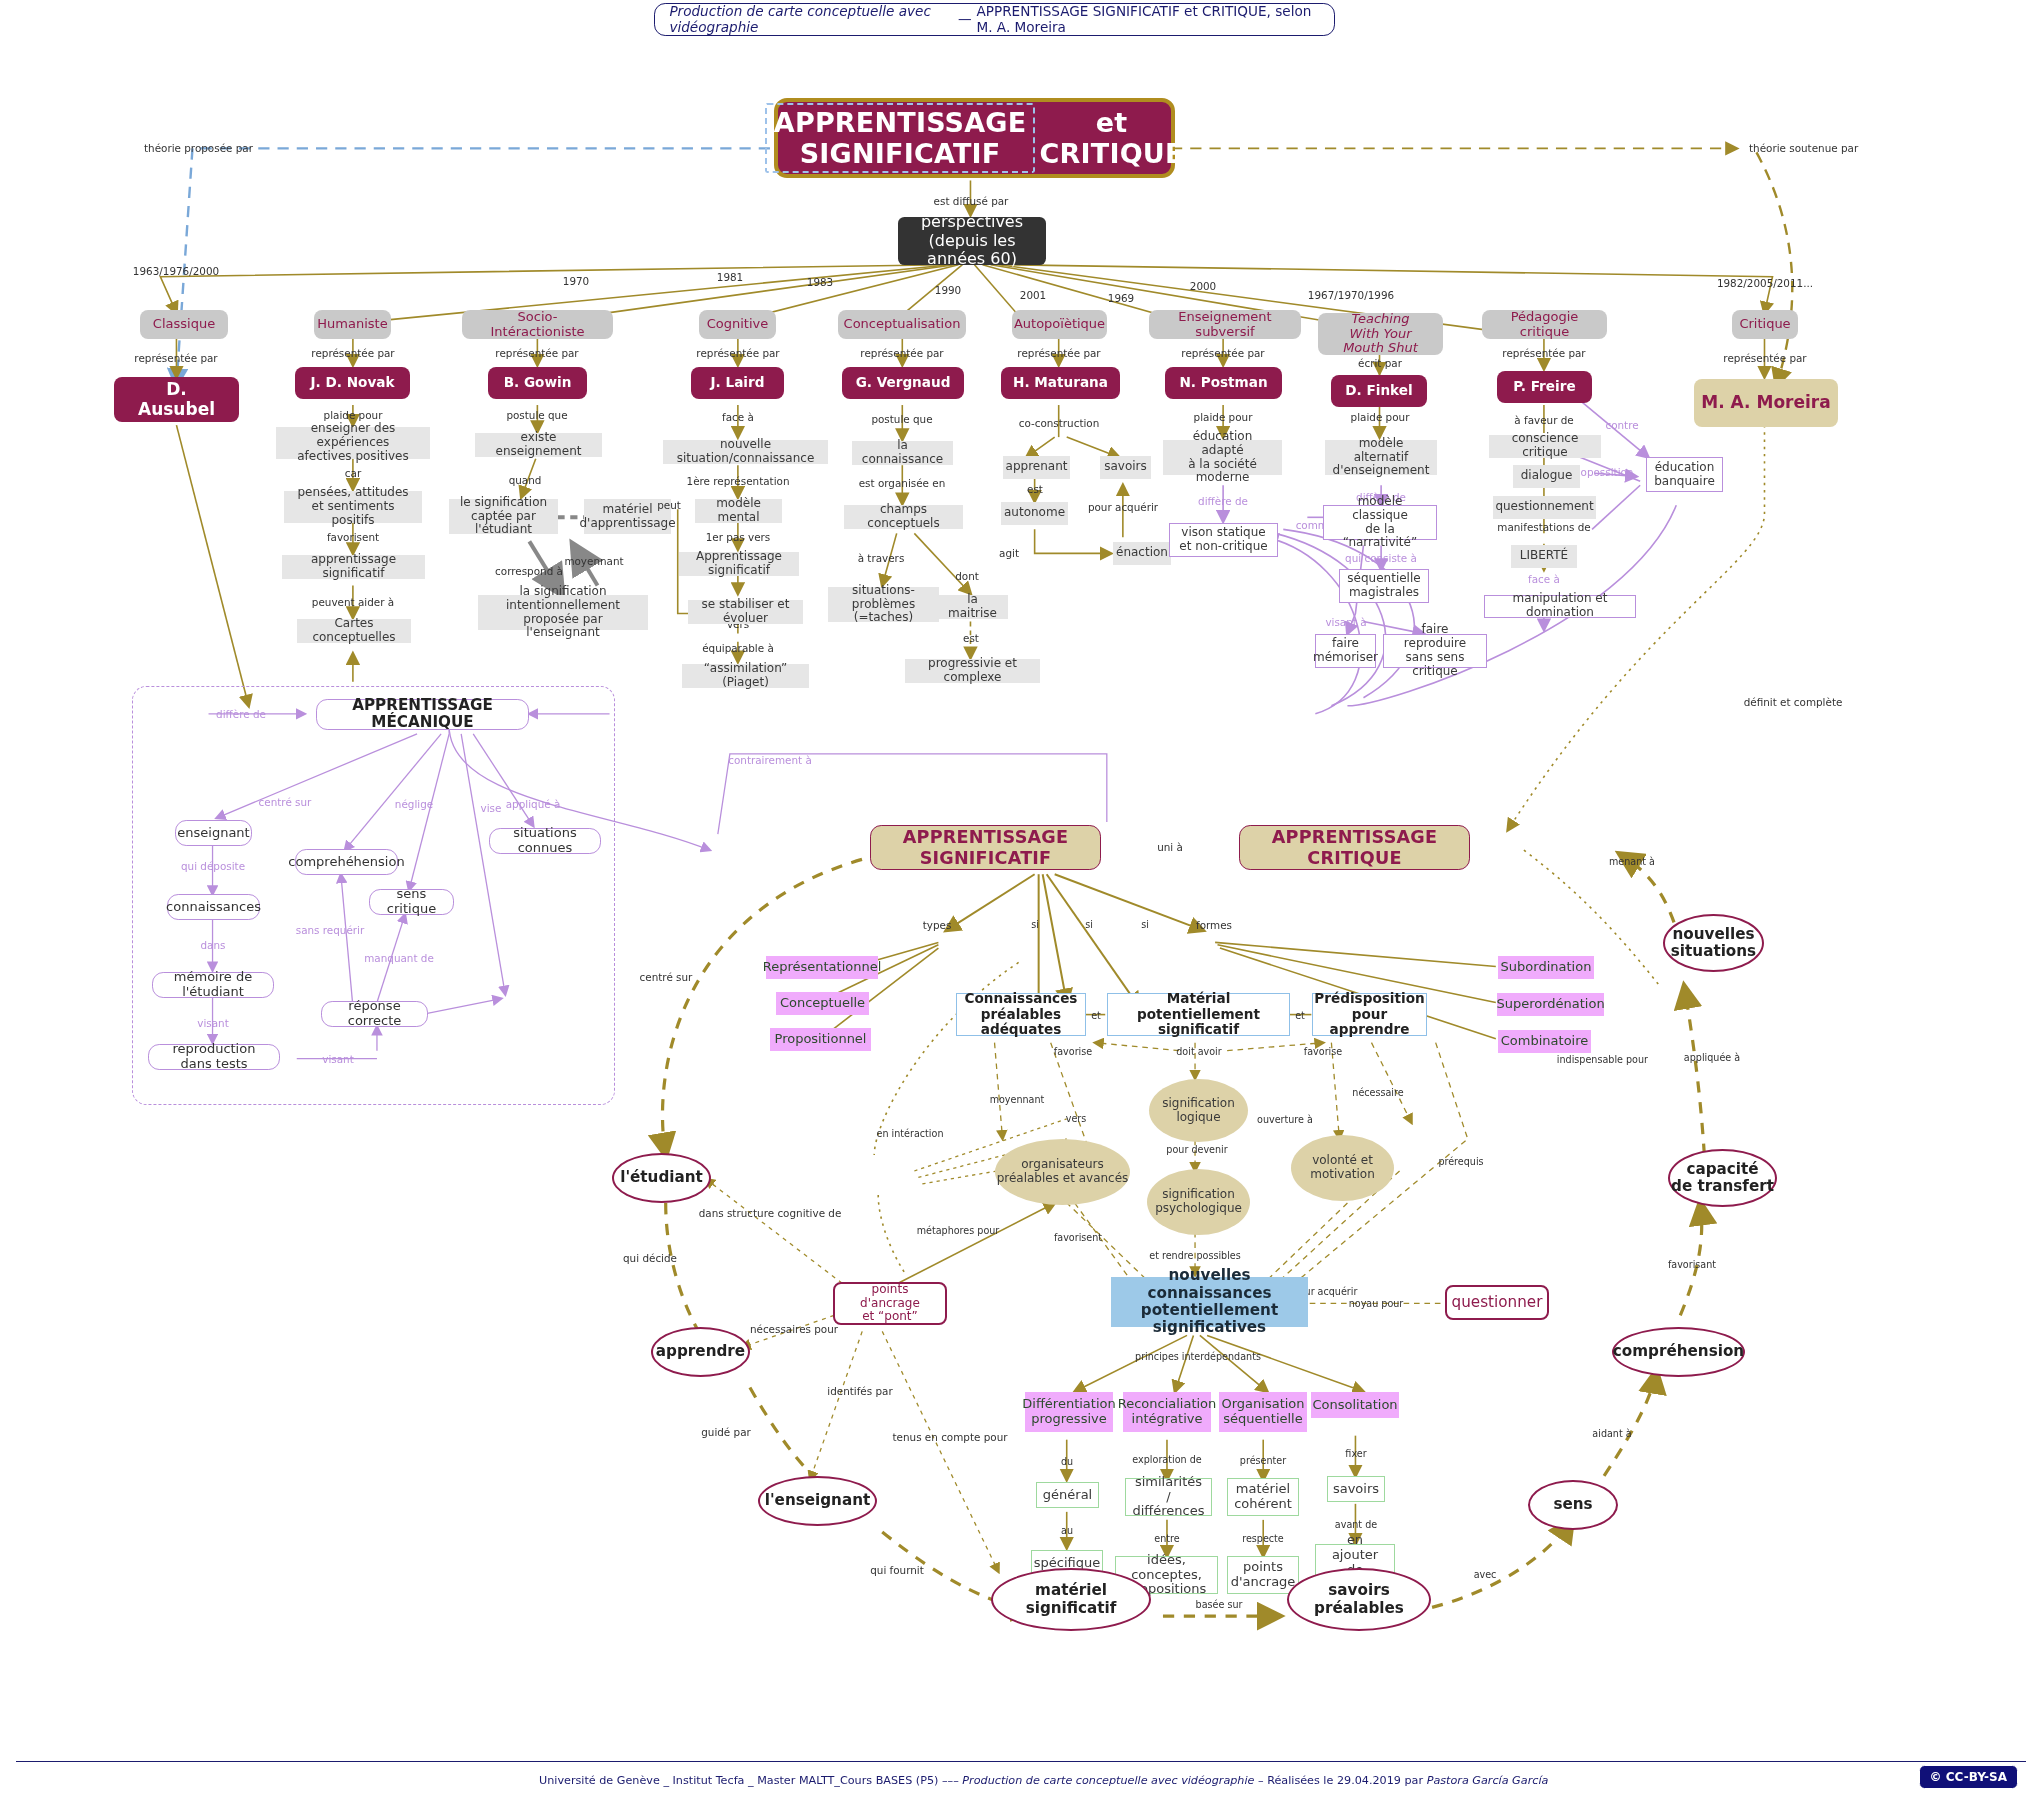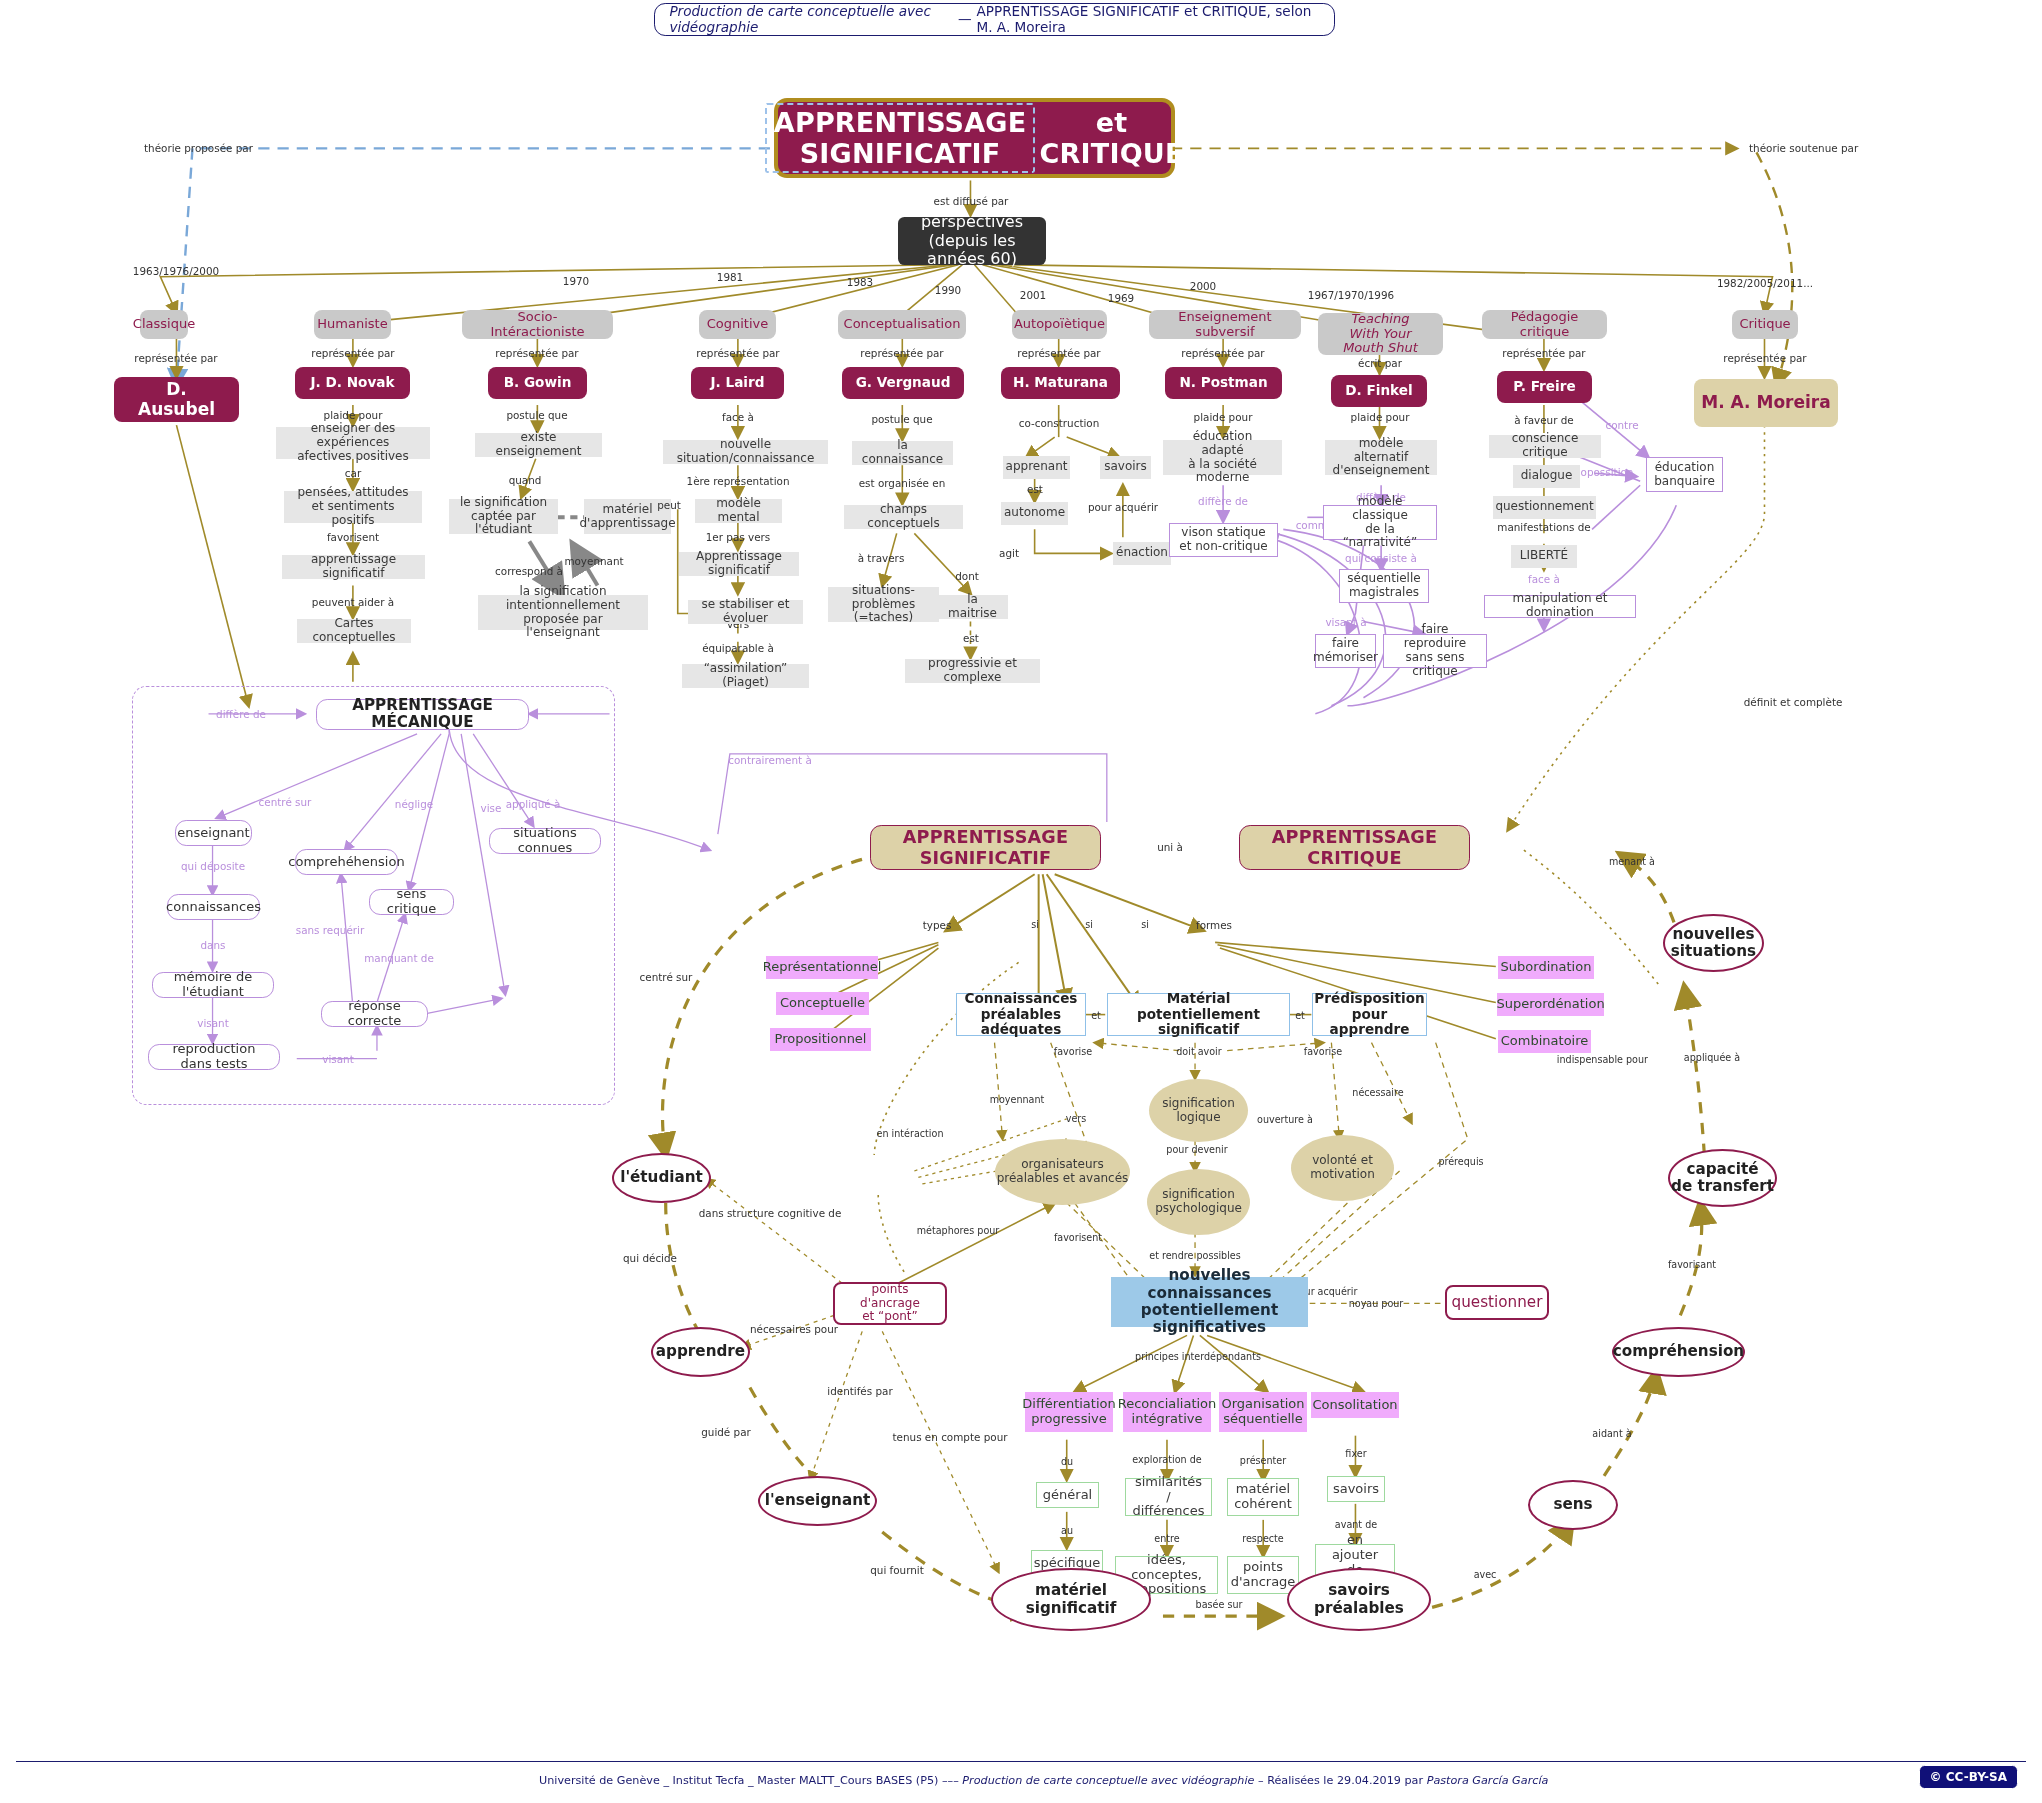--- a/index.html
+++ b/index.html
@@ -301,29 +301,29 @@
 <div class="lbl" style="left:971px;top:201px;">est diffusé par</div>
 
 <div class="node perspectives" style="left:898px;top:217px;width:148px;height:48px;flex-direction:column;">
   <div>perspectives</div>
   <div>(depuis les années 60)</div>
 </div>
 
 <div class="lbl" style="left:176px;top:271px;">1963/1976/2000</div>
 <div class="lbl" style="left:576px;top:281px;">1970</div>
 <div class="lbl" style="left:730px;top:277px;">1981</div>
-<div class="lbl" style="left:860px;top:282px;">1983</div>
+<div class="lbl" style="left:820px;top:282px;">1983</div>
 <div class="lbl" style="left:948px;top:290px;">1990</div>
 <div class="lbl" style="left:1033px;top:295px;">2001</div>
 <div class="lbl" style="left:1121px;top:298px;">1969</div>
 <div class="lbl" style="left:1203px;top:286px;">2000</div>
 <div class="lbl" style="left:1351px;top:295px;">1967/1970/1996</div>
 <div class="lbl" style="left:1765px;top:283px;">1982/2005/2011...</div>
 
-<div class="node chip" style="left:140px;top:310px;width:48px;height:29px;">
+<div class="node chip" style="left:140px;top:310px;width:88px;height:29px;">
       <span>Classique</span>
     </div>
 <div class="node chip" style="left:314px;top:310px;width:77px;height:29px;">
       <span>Humaniste</span>
     </div>
 <div class="node chip" style="left:462px;top:310px;width:151px;height:29px;">
       <span>Socio-Intéractioniste</span>
     </div>
 <div class="node chip" style="left:699px;top:310px;width:77px;height:29px;">
       <span>Cognitive</span>

